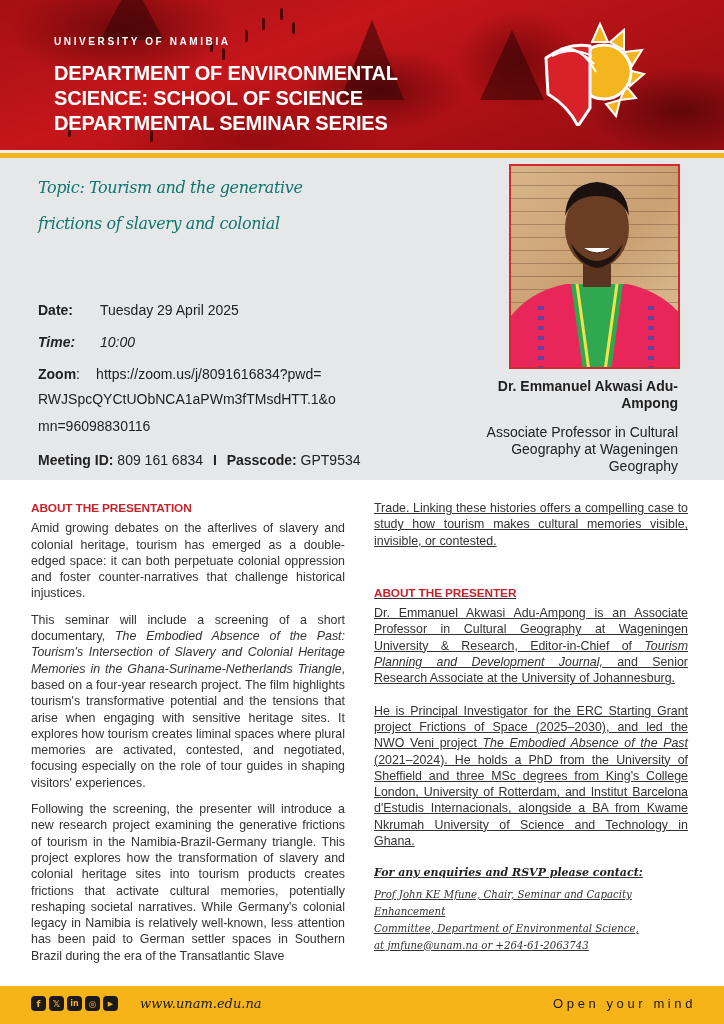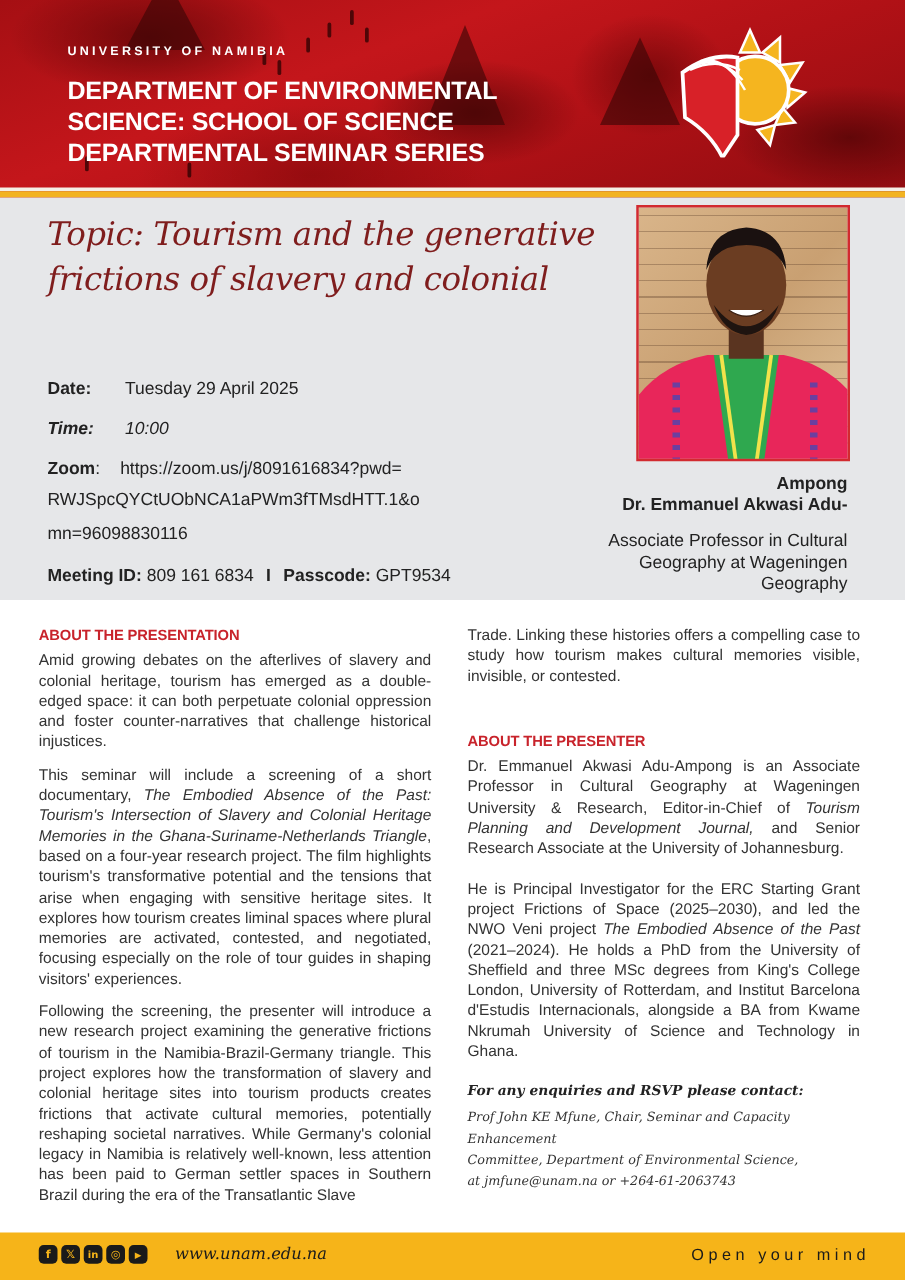--- a/index.html
+++ b/index.html
@@ -21,38 +21,38 @@
   .hut { position: absolute; width: 0; height: 0; border-left: 32px solid transparent; border-right: 32px solid transparent; border-bottom: 80px solid rgba(55,5,5,0.6); }
   .person { position: absolute; width: 3px; height: 12px; background: rgba(30,0,0,0.7); border-radius: 2px; }
   .uni-label { position: absolute; left: 54px; top: 36px; color: #ffffff; font-size: 10px; font-weight: bold; letter-spacing: 2.6px; }
   .dept-title { position: absolute; left: 54px; top: 61px; color: #ffffff; font-size: 20px; font-weight: bold; line-height: 25px; letter-spacing: -0.2px; }
   .logo { position: absolute; left: 538px; top: 16px; width: 110px; height: 110px; }
   .header-stripe-white { position: absolute; left: 0; top: 150px; width: 724px; height: 3px; background: #f4efe6; }
   .header-stripe-gold { position: absolute; left: 0; top: 153px; width: 724px; height: 5px; background: #f2b321; }
 
   
   .info-panel { position: absolute; left: 0; top: 158px; width: 724px; height: 322px; background: #e6e7e9; }
-  .topic { position: absolute; left: 38px; top: 12px; width: 440px; color: #7f1d1d; font-family: "DejaVu Serif", serif; font-style: italic; font-size: 26px; line-height: 36px; letter-spacing: -0.4px; }
+  .topic { position: absolute; left: 38px; top: 12px; width: 440px; color: #0f766e; font-family: "DejaVu Serif", serif; font-style: italic; font-size: 16px; line-height: 36px; letter-spacing: -0.4px; }
   .detail-row { position: absolute; left: 38px; font-size: 14px; color: #222; }
   .detail-label { font-weight: bold; display: inline-block; }
   .detail-value { display: inline-block; }
   .zoom-cont { position: absolute; left: 38px; font-size: 14px; color: #222; }
 
   .photo-frame { position: absolute; left: 509px; top: 164px; width: 171px; height: 205px; border: 2px solid #d22a2f; overflow: hidden;
     background:
       repeating-linear-gradient(0deg, transparent 0 12px, rgba(90,60,40,0.35) 12px 13px),
       linear-gradient(135deg, #d9b58a 0%, #c9a072 50%, #e0c39b 100%); }
   .photo-frame svg { position: absolute; left: 0; top: 0; }
   .presenter-name { position: absolute; right: 46px; top: 378px; width: 240px; text-align: right; font-size: 14px; font-weight: bold; line-height: 17px; color: #222; }
   .presenter-title { position: absolute; right: 46px; top: 424px; width: 240px; text-align: right; font-size: 14px; line-height: 17px; color: #222; }
 
   
   .col { position: absolute; top: 500px; width: 314px; font-size: 12.4px; line-height: 16.3px; color: #333; }
   .col-left { left: 31px; }
-  .col-right { left: 374px; }
+  .col-right { left: 374px; text-decoration: underline; }
   .sec-head { color: #c8232b; font-weight: bold; font-size: 11.8px; margin-bottom: 4px; letter-spacing: -0.1px; }
   .para { text-align: justify; margin-bottom: 10px; }
   .para i { font-style: italic; }
   .rsvp-head { font-family: "DejaVu Serif", serif; font-style: italic; font-weight: bold; font-size: 11px; color: #222; margin-top: 16px; margin-bottom: 4px; }
   .rsvp-body { font-family: "DejaVu Serif", serif; font-style: italic; font-size: 10.2px; line-height: 17px; color: #333; }
 
   
   .footer { position: absolute; left: 0; top: 986px; width: 724px; height: 38px; background: #f6b419; }
   .social { position: absolute; left: 31px; top: 10px; display: flex; gap: 3px; }
   .soc { width: 15px; height: 15px; background: #1a1a1a; border-radius: 4px; color: #f6b419; font-size: 9px; font-weight: bold; display: flex; align-items: center; justify-content: center; font-family: "DejaVu Sans", sans-serif; }
@@ -141,22 +141,22 @@
     <rect x="72" y="95" width="28" height="26" fill="#5a3420"></rect>
 
     <ellipse cx="86" cy="62" rx="32" ry="40" fill="#6b3d22"></ellipse>
     <path d="M54,50 Q56,18 86,16 Q116,18 118,50 Q110,30 86,30 Q62,30 54,50 Z" fill="#1a1110"></path>
     <path d="M60,78 Q86,112 112,78 Q104,100 86,102 Q68,100 60,78 Z" fill="#1f1410"></path>
     <path d="M72,82 Q86,92 100,82" fill="#ffffff" stroke="#3a1f12" stroke-width="1"></path>
   </svg>
 </div>
 
 <div class="presenter-name">
+  <div>Dr. Emmanuel Akwasi Adu-</div>
   <div>Ampong</div>
-  <div>Dr. Emmanuel Akwasi Adu-</div>
 </div>
 <div class="presenter-title">
   <div>Associate Professor in Cultural</div>
   <div>Geography at Wageningen</div>
   <div>Geography</div>
 </div>
 
 <div class="col col-left">
   <div class="sec-head">ABOUT THE PRESENTATION</div>
   <p class="para">Amid growing debates on the afterlives of slavery and colonial heritage, tourism has emerged as a double-edged space: it can both perpetuate colonial oppression and foster counter-narratives that challenge historical injustices.</p>

